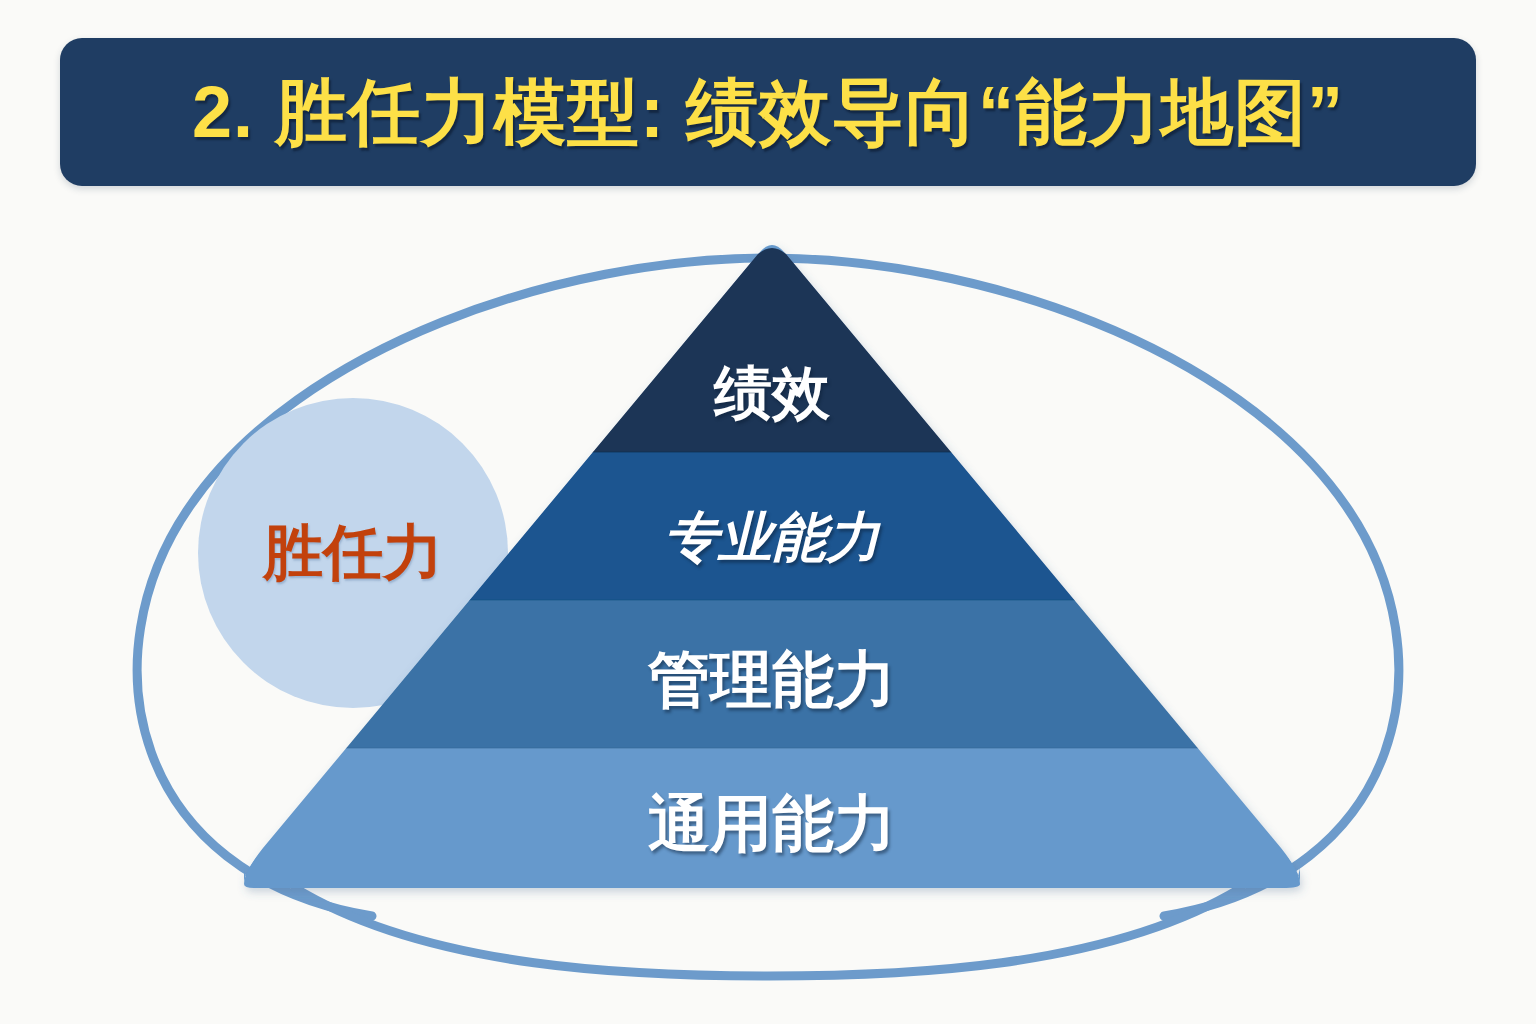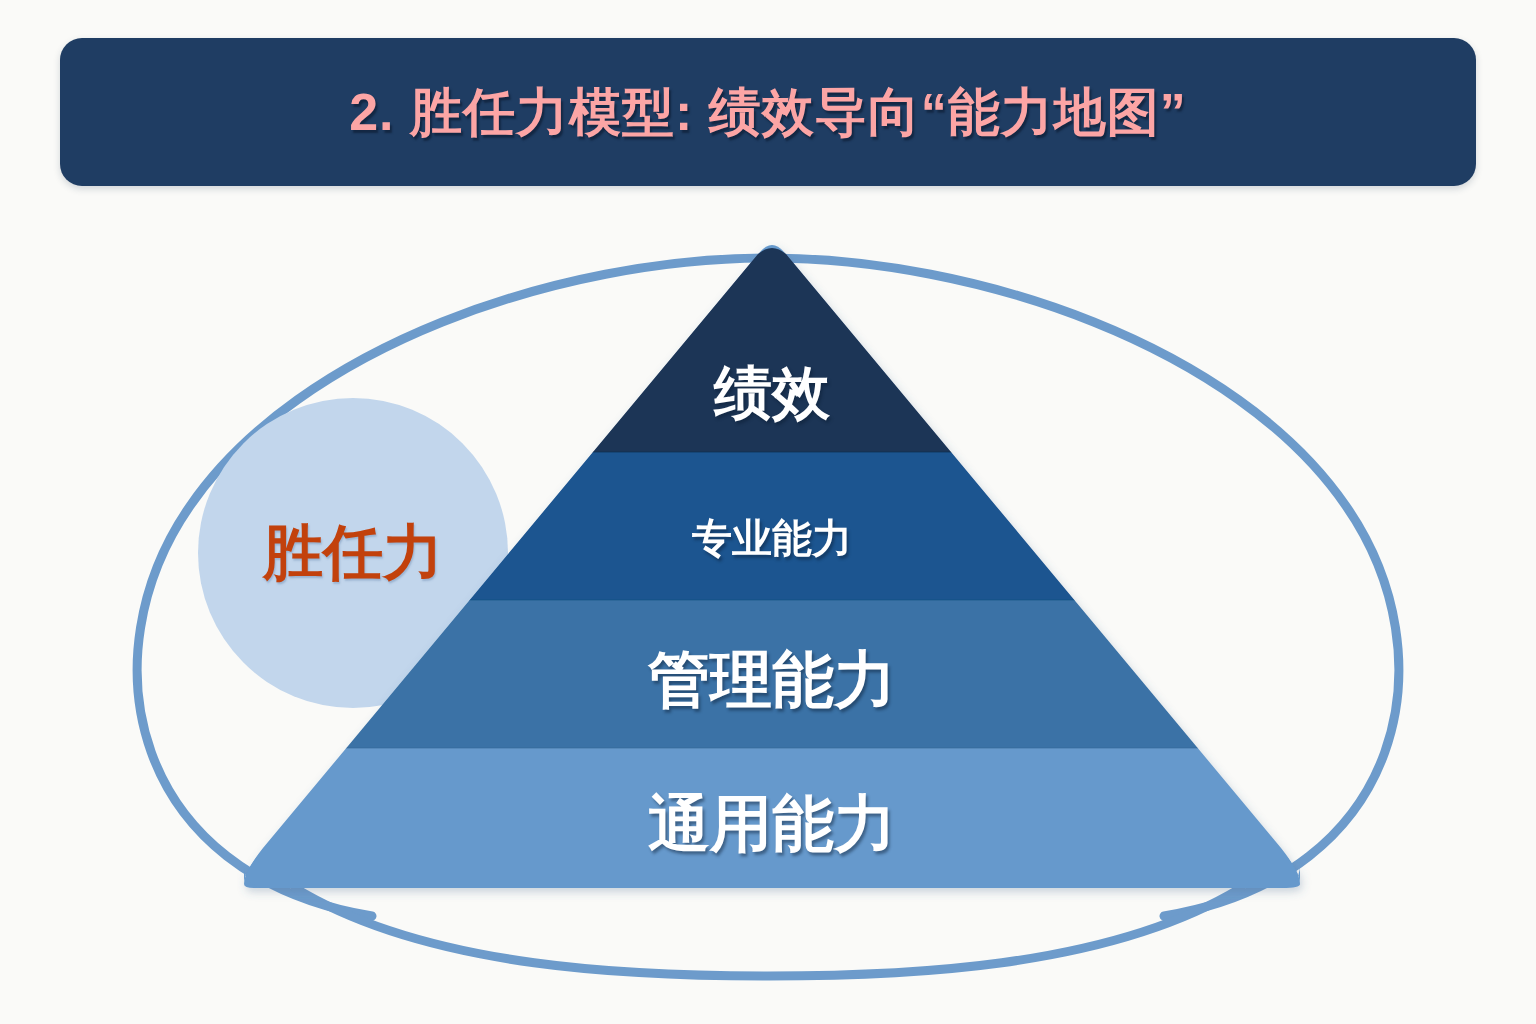--- a/index.html
+++ b/index.html
@@ -29,22 +29,22 @@
     height: 148px;
     background: #1f3d63;
     border-radius: 22px;
     box-shadow: 0 3px 7px rgba(30, 50, 80, 0.18);
     display: flex;
     align-items: center;
     justify-content: center;
     box-sizing: border-box;
   }
   #title-text {
-    color: #fca5a5;
-    font-size: 52px;
+    color: #fde047;
+    font-size: 72px;
     font-weight: bold;
     letter-spacing: 1px;
     line-height: 1;
     white-space: nowrap;
     text-shadow: 2px 3px 2px rgba(10, 22, 42, 0.55);
     font-family: "Liberation Sans", "DejaVu Sans", sans-serif;
   }
 
   
   #diagram {
@@ -68,21 +68,21 @@
     position: absolute;
     color: #ffffff;
     font-weight: bold;
     white-space: nowrap;
     text-shadow: 2px 3px 3px rgba(12, 28, 50, 0.45);
     transform: translate(-50%, -50%);
     font-family: "Liberation Sans", "DejaVu Sans", sans-serif;
     pointer-events: none;
   }
   #label-l1 { font-size: 58px; }
-  #label-l2 { font-size: 40px; }
+  #label-l2 { font-size: 54px; font-style: italic; }
   #label-l3 { font-size: 62px; }
   #label-l4 { font-size: 62px; }
 
   #circle-label {
     position: absolute;
     color: #c2410c;
     font-weight: bold;
     font-size: 60px;
     white-space: nowrap;
     transform: translate(-50%, -50%);

